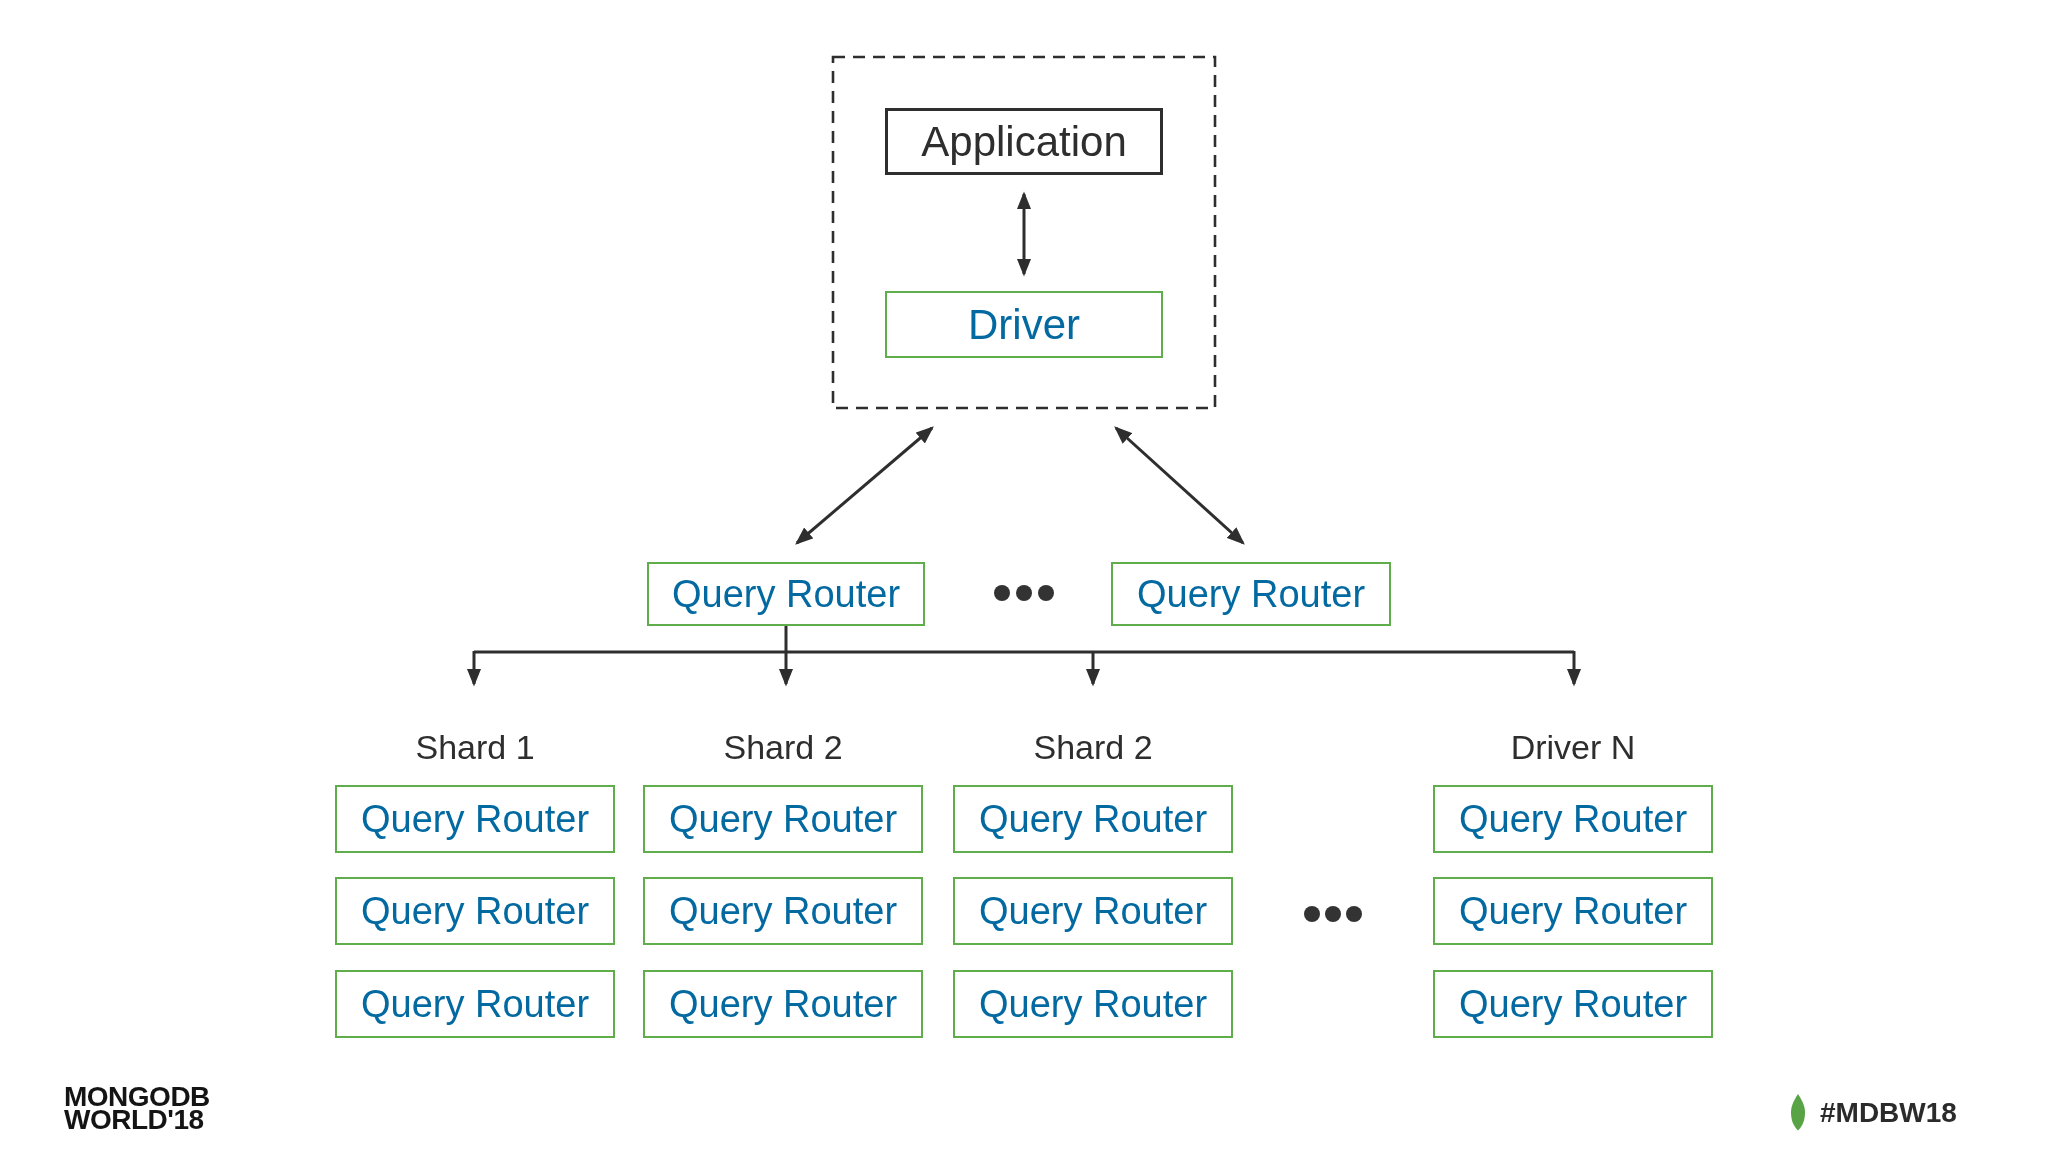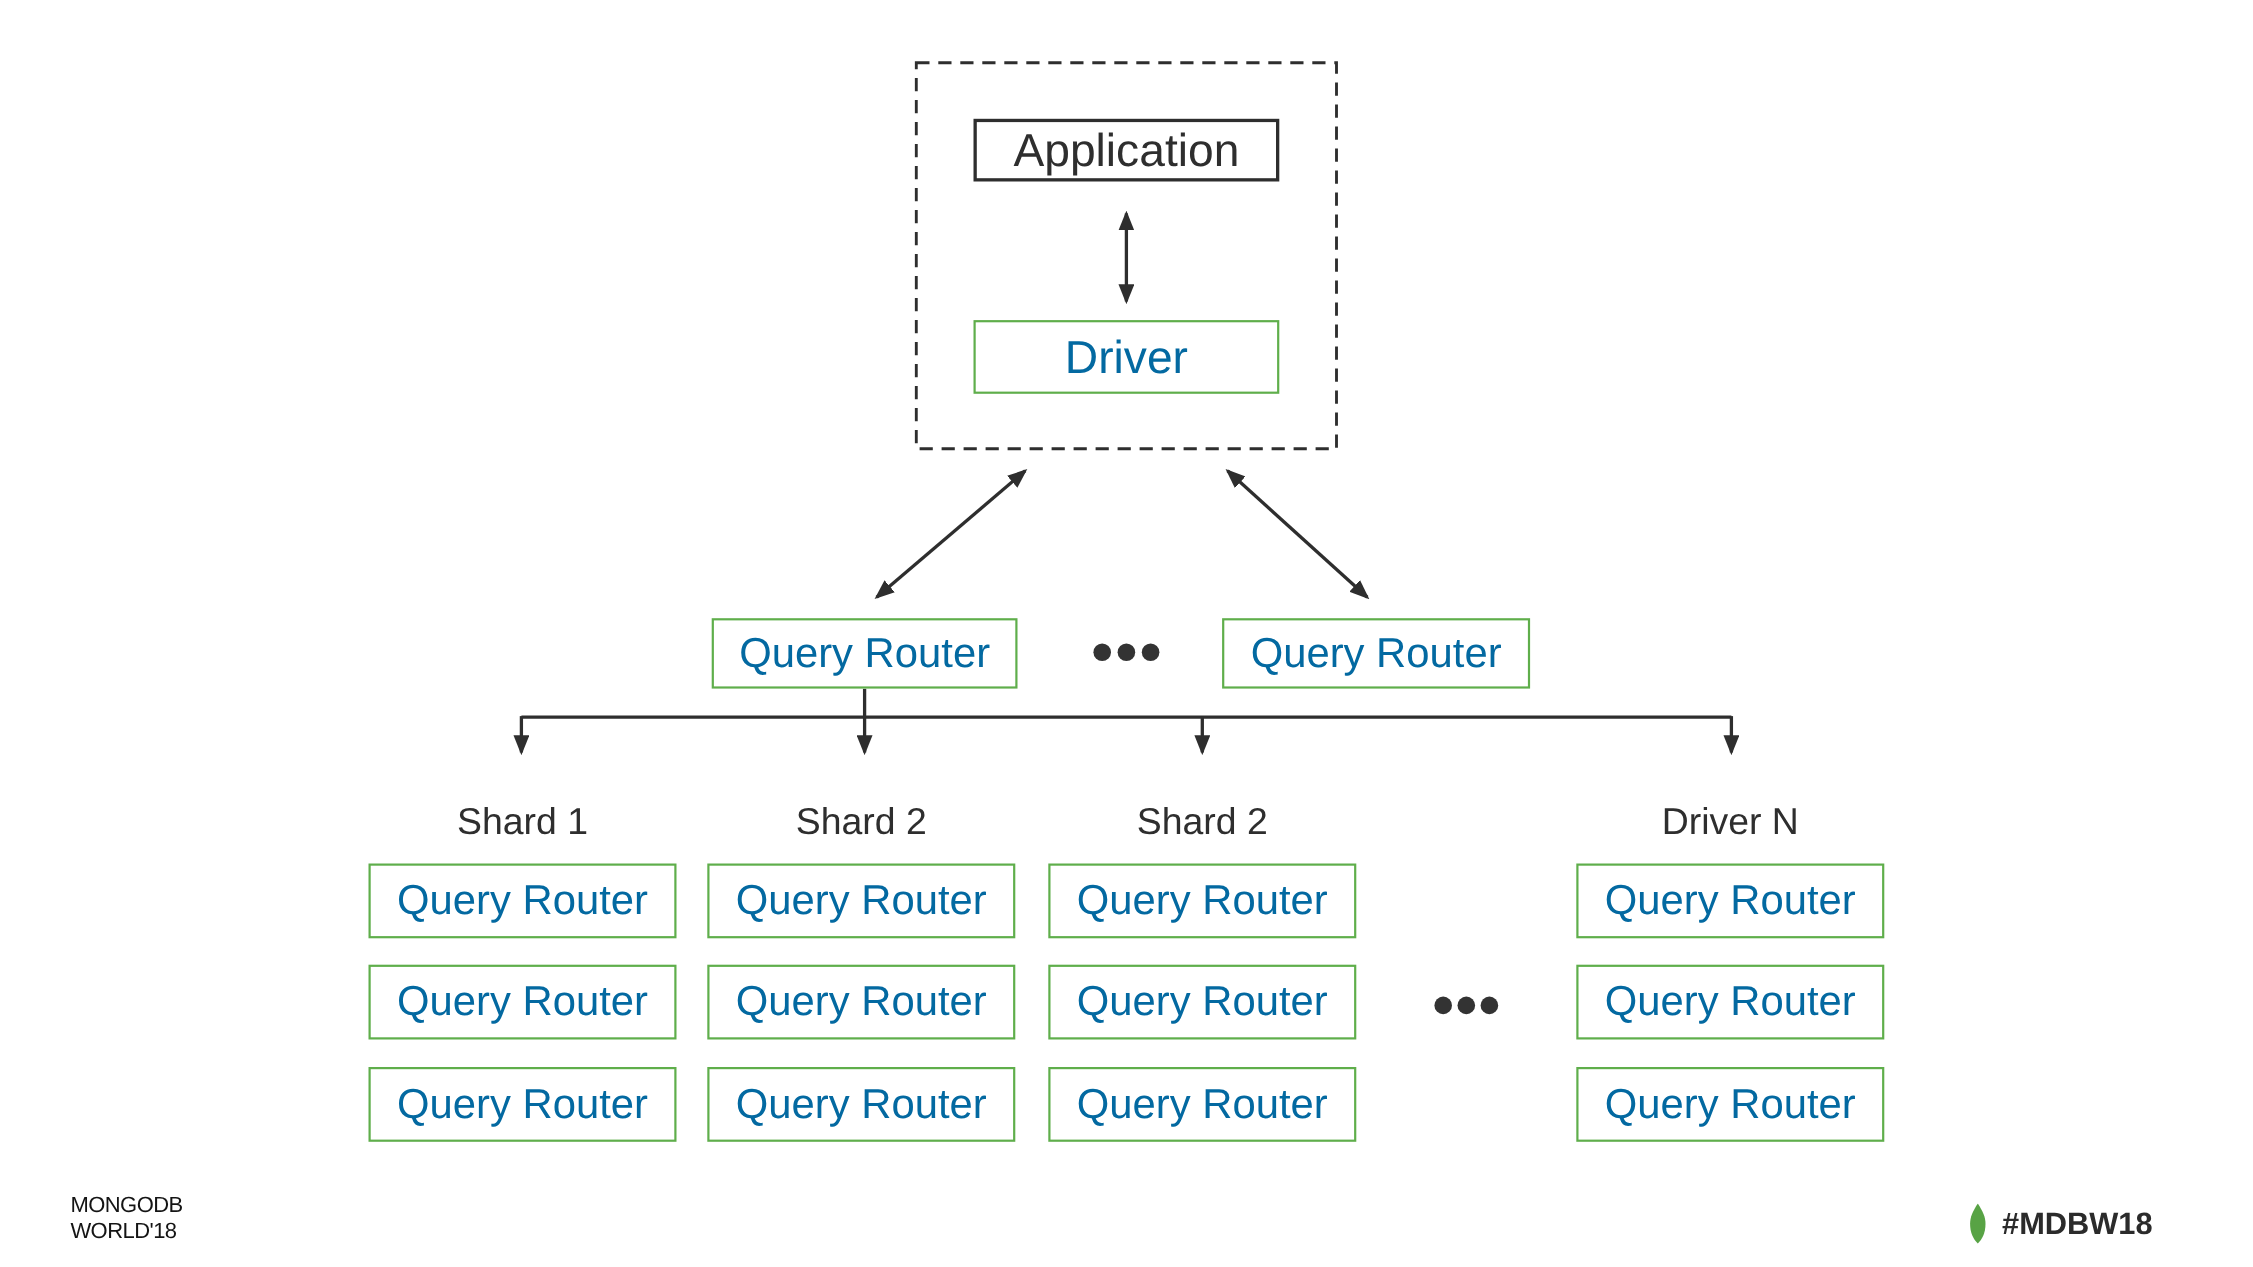--- a/index.html
+++ b/index.html
@@ -33,22 +33,22 @@
   .big-font{font-size:42px;}
   .shard-title{
     position:absolute;
     width:280px;height:42px;
     display:flex;align-items:center;justify-content:center;
     color:#2e2e2e;font-size:34px;white-space:nowrap;
   }
   .node-box{width:280px;height:68px;}
   #footer-logo{
     position:absolute;left:64px;top:1085px;
-    color:#141414;font-weight:normal;
-    font-size:20px;line-height:23px;letter-spacing:-0.5px;
+    color:#141414;font-weight:bold;
+    font-size:28px;line-height:23px;letter-spacing:-0.5px;
   }
   #footer-right{
     position:absolute;left:1790px;top:1094px;
     display:flex;align-items:center;gap:14px;
   }
   #hashtag{
     color:#2b2b2b;font-weight:bold;font-size:28px;white-space:nowrap;
   }
 </style>
 </head>
@@ -81,21 +81,21 @@
     <circle cx="1046" cy="593" r="8"></circle>
   </g>
 
   <g fill="#333333">
     <circle cx="1312" cy="914" r="8"></circle>
     <circle cx="1333" cy="914" r="8"></circle>
     <circle cx="1354" cy="914" r="8"></circle>
   </g>
 </svg>
 
-<div class="box box-dark" style="left:885px;top:108px;width:278px;height:57px;">Application</div>
+<div class="box box-dark" style="left:885px;top:108px;width:278px;height:67px;">Application</div>
 
 <div class="box box-green big-font" style="left:885px;top:291px;width:278px;height:67px;">Driver</div>
 
 <div class="box box-green" style="left:647px;top:562px;width:278px;height:64px;">Query Router</div>
 
 <div class="box box-green" style="left:1111px;top:562px;width:280px;height:64px;">Query Router</div>
 
 <div class="shard-title" style="left:335px;top:726px;">Shard 1</div>
 <div class="shard-title" style="left:643px;top:726px;">Shard 2</div>
 <div class="shard-title" style="left:953px;top:726px;">Shard 2</div>

